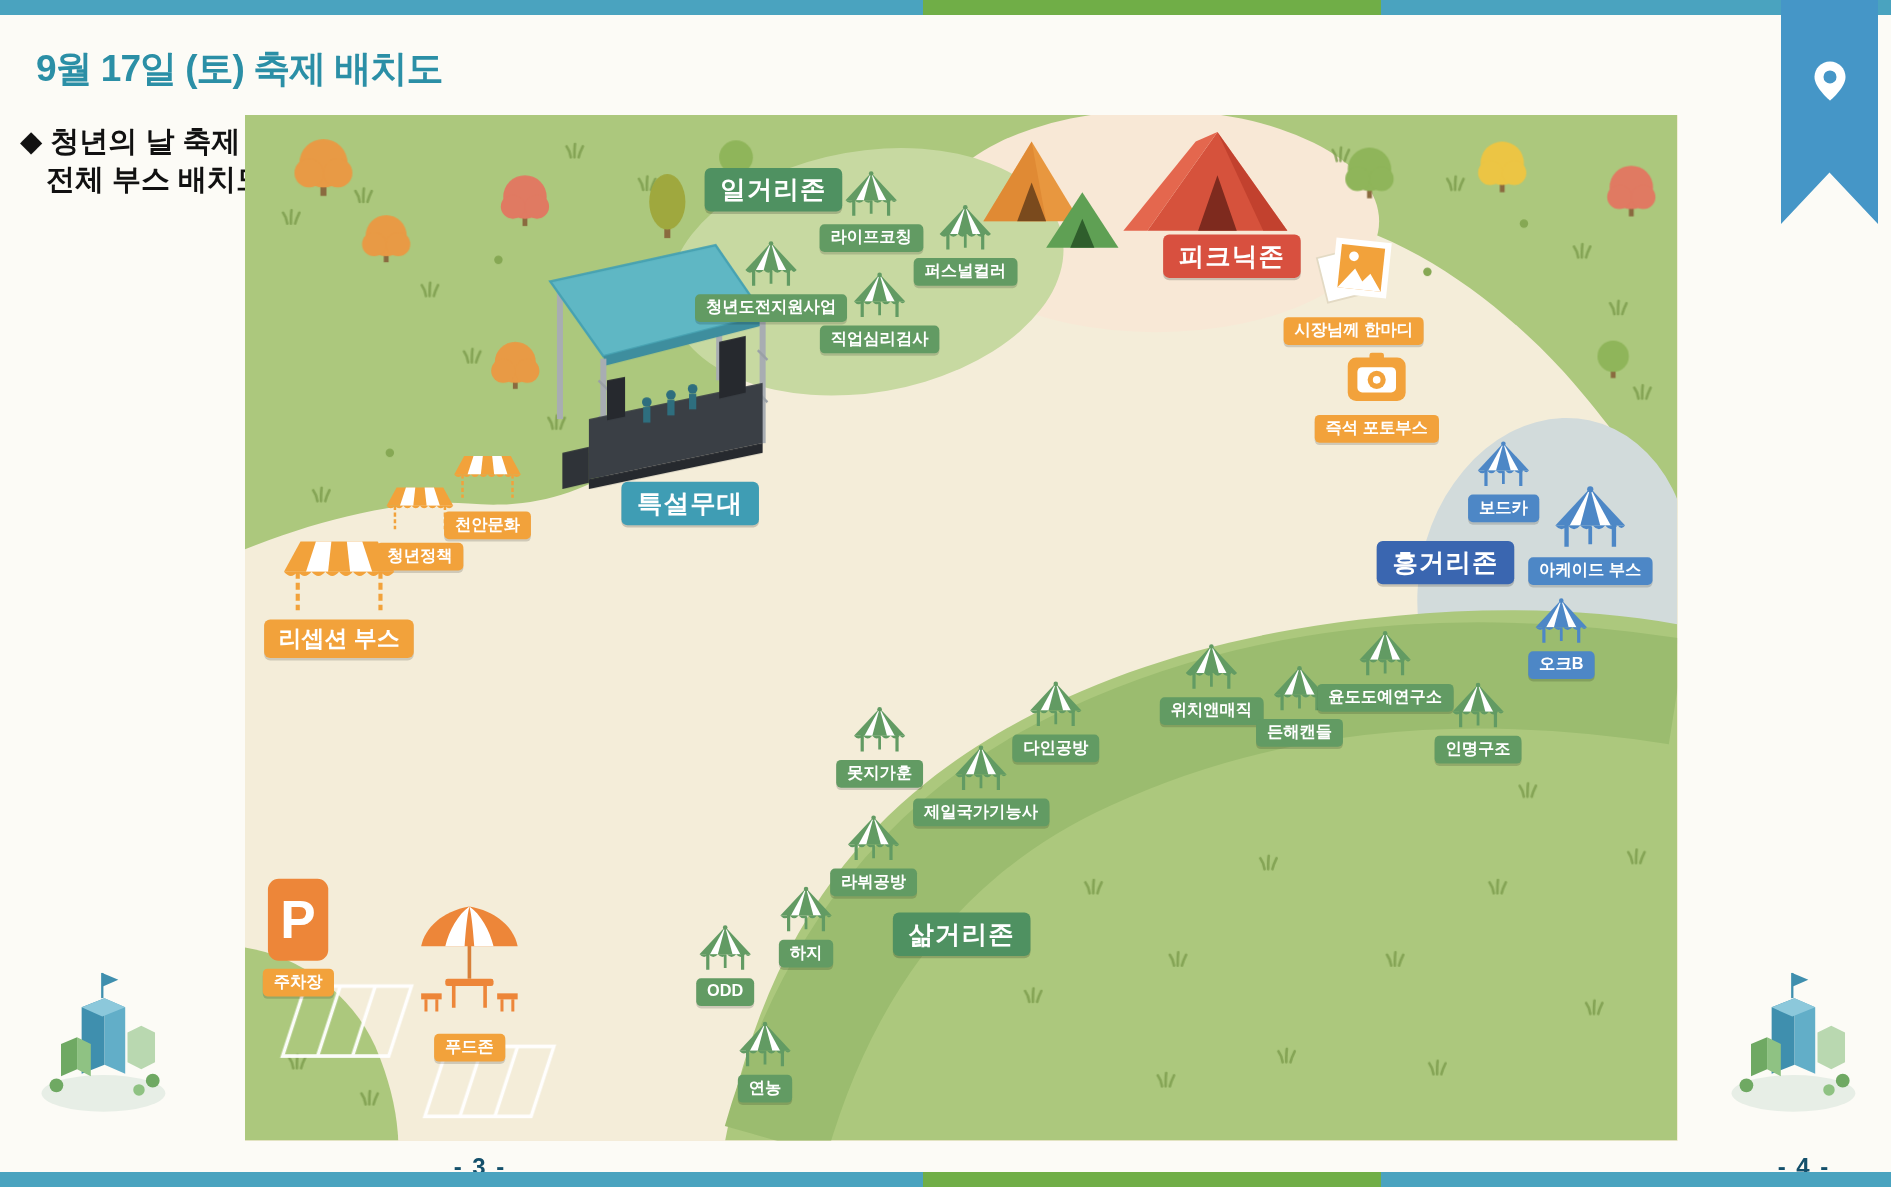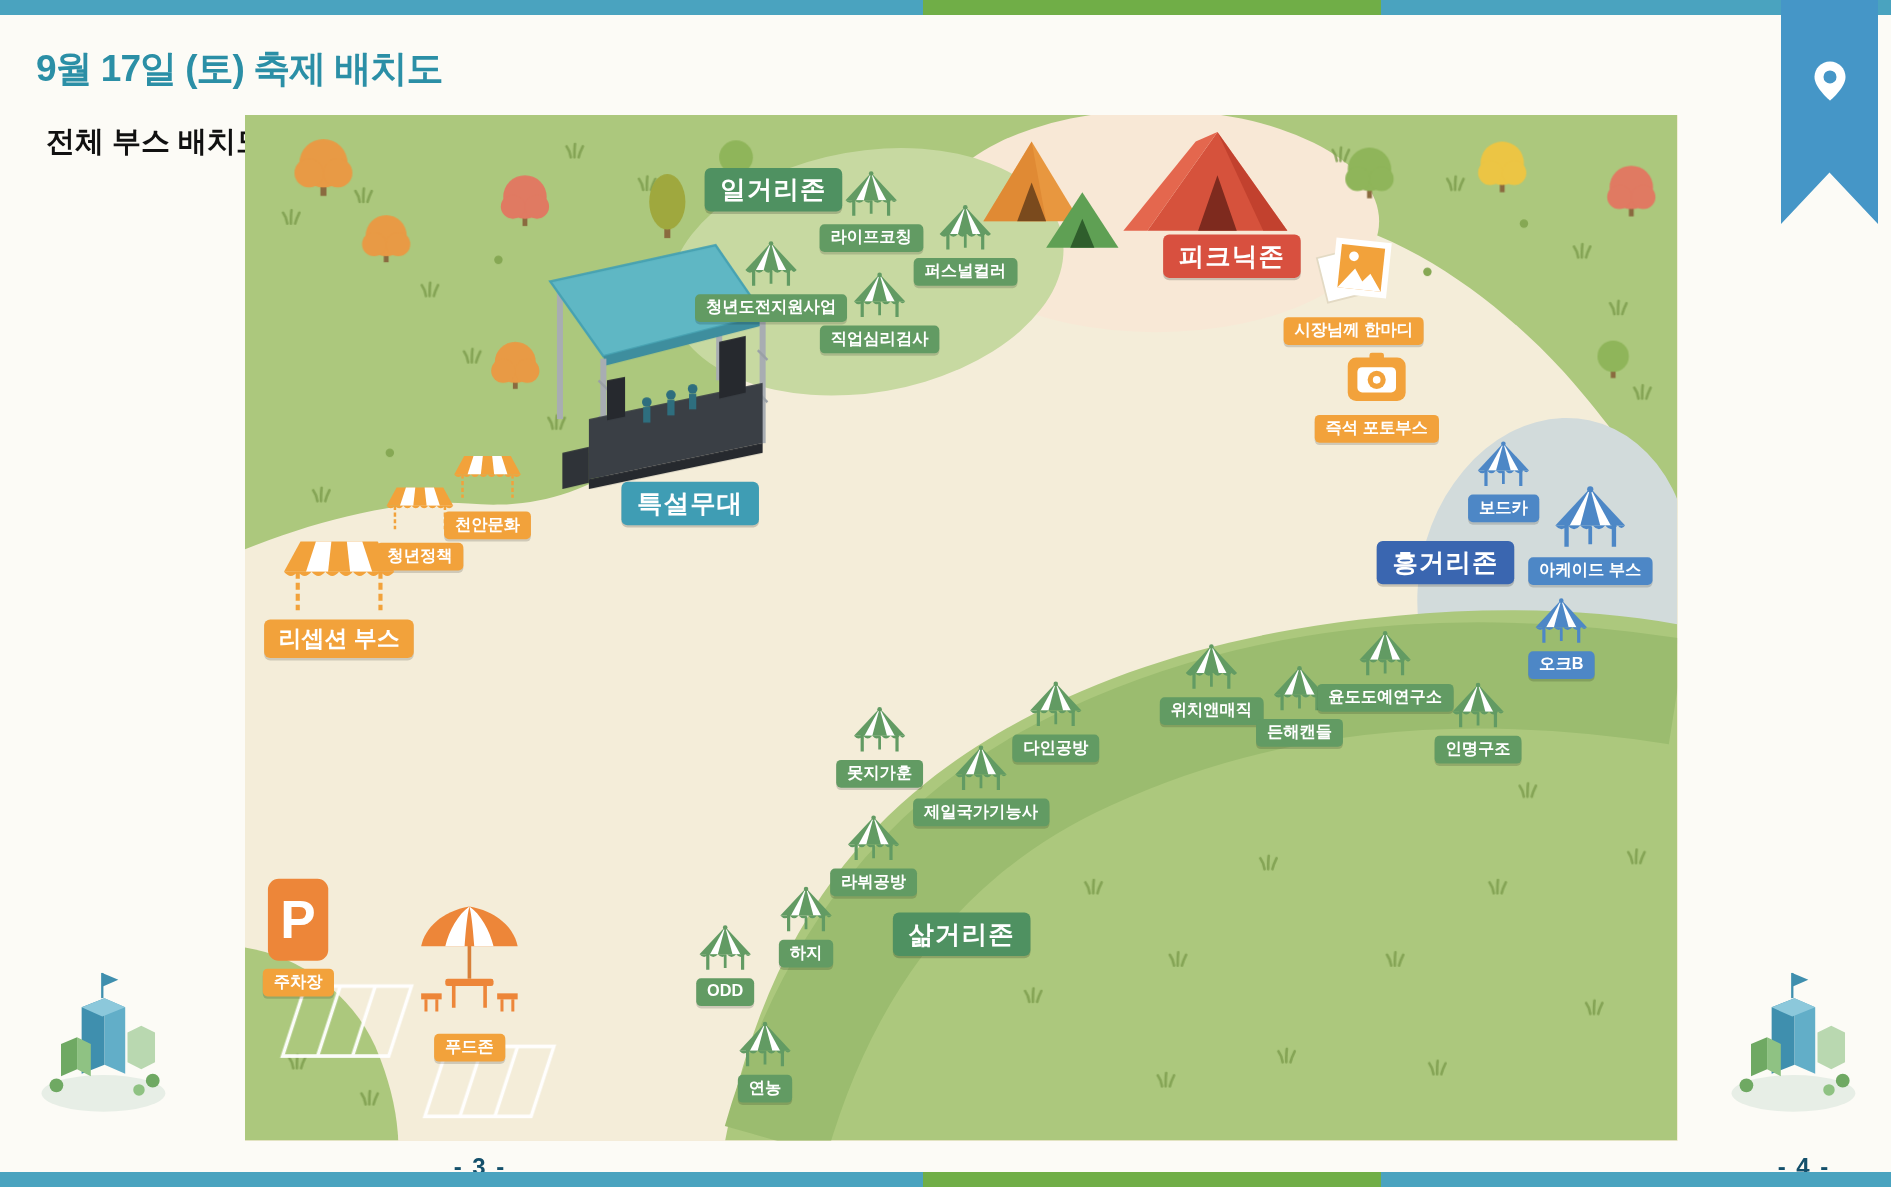--- a/index.html
+++ b/index.html
@@ -56,20 +56,21 @@
 
   <div class="bar top">
     <span class="seg-teal1"></span>
     <span class="seg-green"></span>
     <span class="seg-teal2"></span>
   </div>
 
   <h1 class="title">9월 17일 (토) 축제 배치도</h1>
 
   <div class="note">
+    <div class="line1">◆ 청년의 날 축제</div>
     <div class="line2">전체 부스 배치도</div>
   </div>
 
   <div class="bookmark">
     <svg width="46" height="46" viewBox="0 0 24 24">
       <path fill="#ffffff" d="M12,1.8 C7.5,1.8 3.9,5.4 3.9,9.9 c0,5.6 8.1,12.3 8.1,12.3 s8.1,-6.7 8.1,-12.3 C20.1,5.4 16.5,1.8 12,1.8 Z"></path>
       <circle cx="12" cy="9.9" r="3.4" fill="#4596C7"></circle>
     </svg>
   </div>
 

